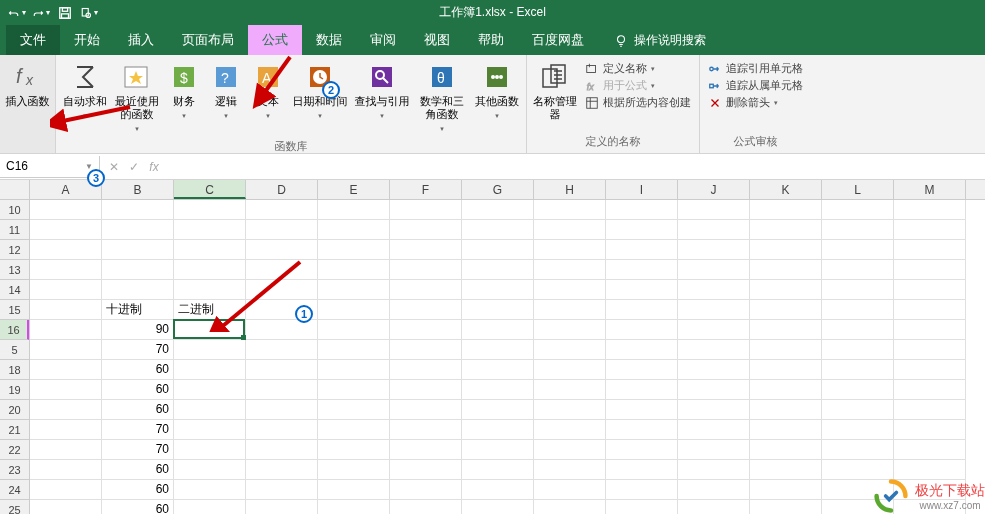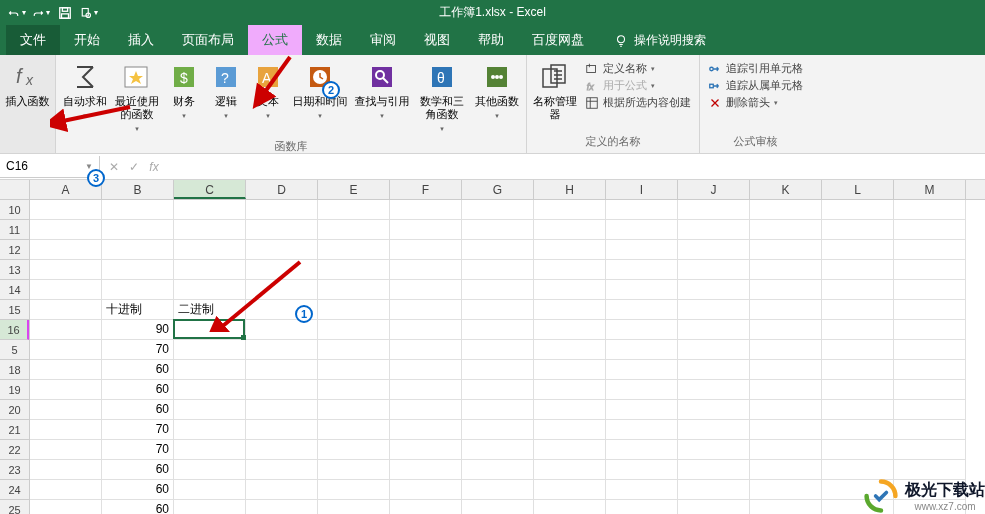--- a/index.html
+++ b/index.html
@@ -51,21 +51,21 @@
 .row { display: flex; height: 20px; }
 .cell { width: 72px; height: 20px; border-right: 1px solid #e0e0e0; border-bottom: 1px solid #e0e0e0; padding: 0 4px; font-size: 12px; line-height: 19px; overflow: hidden; }
 .cell.num { text-align: right; }
 .active-cell { position: absolute; border: 2px solid #217346; width: 72px; height: 20px; pointer-events: none; z-index: 5; }
 .active-cell::after { content: ''; position: absolute; right: -3px; bottom: -3px; width: 5px; height: 5px; background: #217346; }
 
 .ann-circle { position: absolute; width: 18px; height: 18px; border: 2px solid #0066cc; border-radius: 50%; background: #fff; color: #0066cc; font-size: 11px; font-weight: bold; display: flex; align-items: center; justify-content: center; z-index: 20; }
 .ann-arrow { position: absolute; z-index: 19; }
 .watermark { position: absolute; right: 0px; bottom: 0px; z-index: 30; display: flex; align-items: center; gap: 6px; }
 .wm-logo { width: 36px; height: 36px; }
-.wm-text { font-size: 16px; color: #0f172a; font-weight: bold; }
+.wm-text { font-size: 14px; color: #ef4444; font-weight: normal; }
 .wm-url { font-size: 10px; color: #888; text-align: center; }
 
 .rgroup.fx-group { background: #e8e8e8; }
 </style>
 </head>
 <body>
 
 <div class="titlebar">
   <div class="qat">
     <div class="qat-item">

